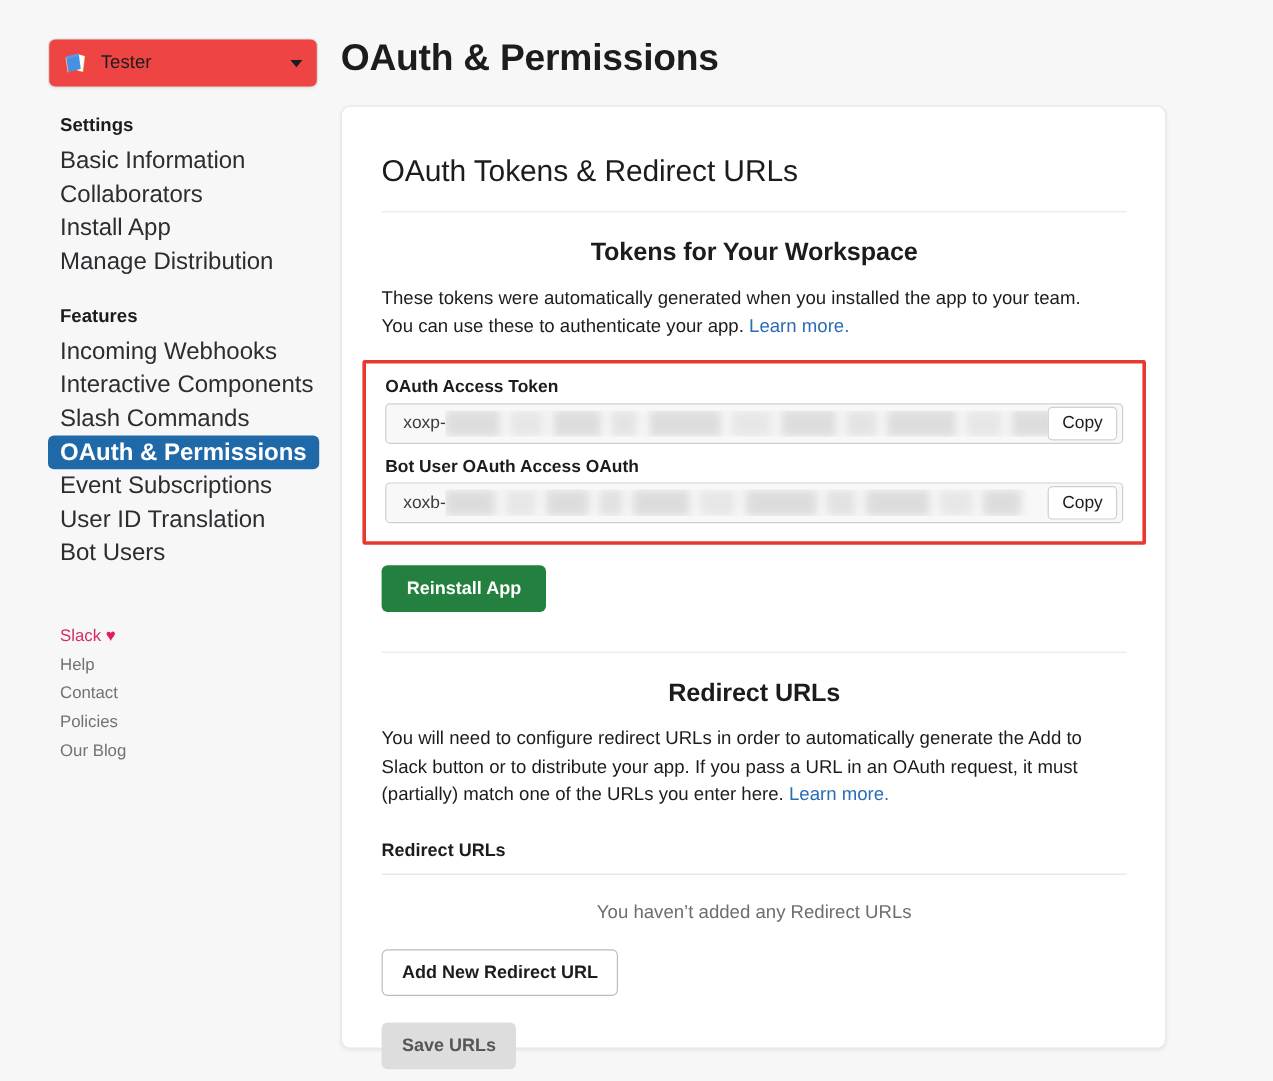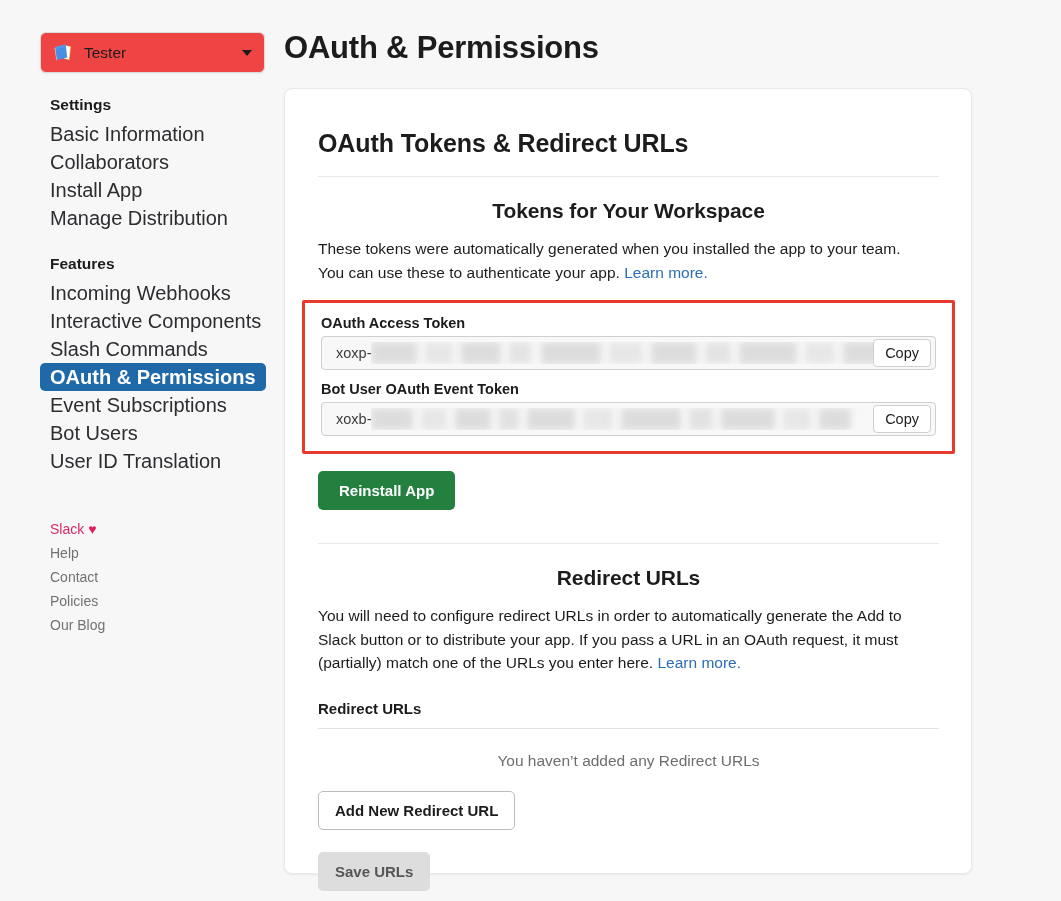--- a/index.html
+++ b/index.html
@@ -104,21 +104,21 @@
   .card {
     background: #ffffff;
     border: 1px solid #e8e8e8;
     border-radius: 8px;
     box-shadow: 0 1px 3px rgba(0,0,0,.06);
     padding: 28px 32px 36px 33px;
     height: 786px;
   }
   .card-title {
     font-size: 25px;
-    font-weight: bold;
+    font-weight: normal;
     margin: 12px 0 0 0;
     letter-spacing: -0.1px;
   }
   .rule {
     height: 1px;
     background: #e8e8e8;
     border: 0;
     margin: 18px 0 0 0;
   }
   .section-title {
@@ -289,22 +289,22 @@
       <li class="nav-row"><span class="nav-item">Manage Distribution</span></li>
     </ul>
 
     <div class="nav-group-title">Features</div>
     <ul class="nav-list">
       <li class="nav-row"><span class="nav-item">Incoming Webhooks</span></li>
       <li class="nav-row"><span class="nav-item">Interactive Components</span></li>
       <li class="nav-row"><span class="nav-item">Slash Commands</span></li>
       <li class="nav-row"><span class="nav-item active">OAuth &amp; Permissions</span></li>
       <li class="nav-row"><span class="nav-item">Event Subscriptions</span></li>
+      <li class="nav-row"><span class="nav-item">User ID Translation</span></li>
       <li class="nav-row"><span class="nav-item">Bot Users</span></li>
-      <li class="nav-row"><span class="nav-item">User ID Translation</span></li>
     </ul>
 
     <div class="footer-links">
       <a class="footer-link slack"><span>Slack</span> <span class="heart">♥</span></a>
       <a class="footer-link">Help</a>
       <a class="footer-link">Contact</a>
       <a class="footer-link">Policies</a>
       <a class="footer-link">Our Blog</a>
     </div>
   </aside>
@@ -336,21 +336,21 @@
             <span class="bl" style="left:280px;width:46px;"></span>
             <span class="bl" style="left:334px;width:26px;background:#e0e0e0;"></span>
             <span class="bl" style="left:368px;width:58px;"></span>
             <span class="bl" style="left:434px;width:30px;background:#e4e4e4;"></span>
             <span class="bl" style="left:472px;width:54px;"></span>
 
           </span>
           <button class="copy-btn">Copy</button>
         </div>
 
-        <div class="field-label second">Bot User OAuth Event Token</div>
+        <div class="field-label second">Bot User OAuth Access OAuth</div>
         <div class="token-row">
           <span class="token-prefix">xoxb-</span>
           <span class="token-blur">
             <span class="bl" style="left:0px;width:42px;"></span>
             <span class="bl" style="left:50px;width:26px;background:#e4e4e4;"></span>
             <span class="bl" style="left:84px;width:36px;"></span>
             <span class="bl" style="left:128px;width:20px;background:#dddddd;"></span>
             <span class="bl" style="left:156px;width:48px;"></span>
             <span class="bl" style="left:212px;width:30px;background:#e4e4e4;"></span>
             <span class="bl" style="left:250px;width:60px;"></span>

